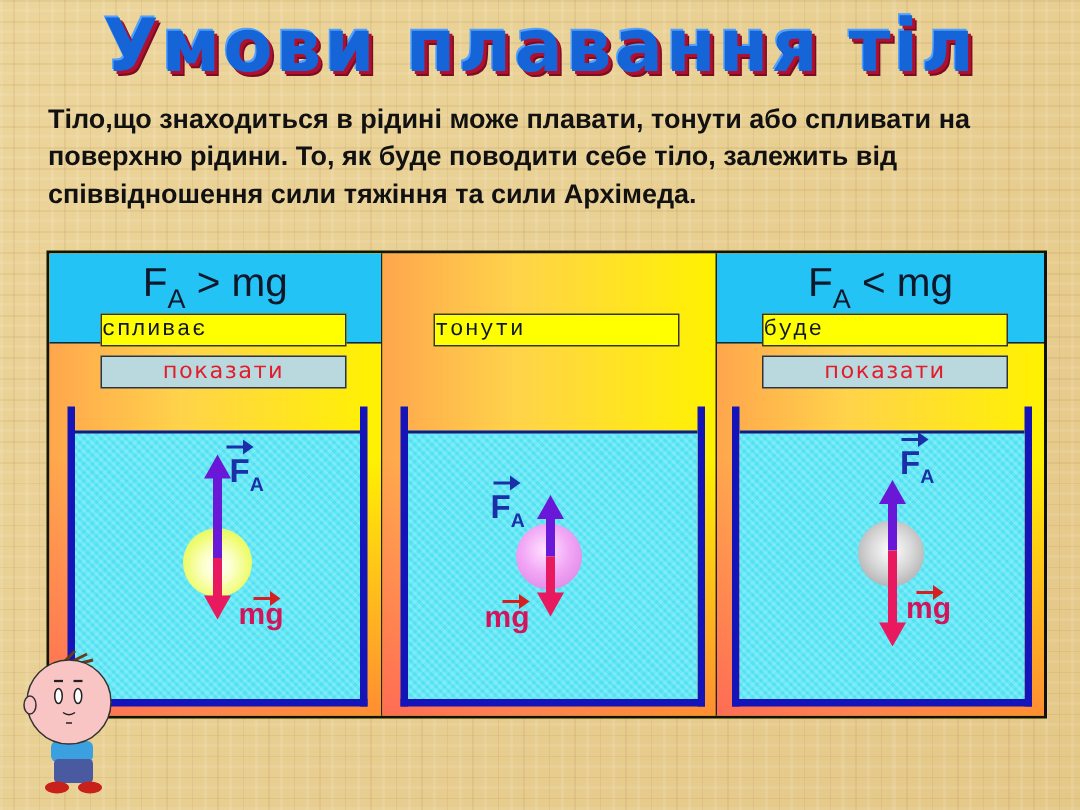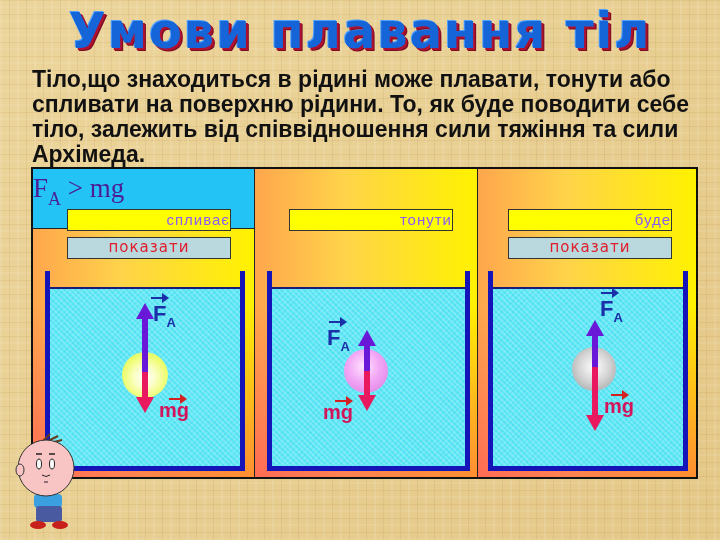--- a/index.html
+++ b/index.html
@@ -17,45 +17,45 @@
     position: absolute; left: 0; top: 3px; width: 720px; text-align: center;
     font-family: "DejaVu Sans", sans-serif; font-weight: bold;
     font-size: 48px; letter-spacing: 2px; line-height: 56px;
     color: #1565d8;
     transform: scaleY(1.02);
     text-shadow: 2px 2px 0 #b01030, 3px 3px 0 #7a0d22, -1px -1px 0 #4fa0ff;
   }
   .intro {
     position: absolute; left: 32px; top: 67px; width: 670px;
     font-family: "Liberation Sans", sans-serif; font-weight: bold;
-    font-size: 23px; line-height: 25px; color: #111;
+    font-size: 18px; line-height: 25px; color: #111;
   }
   .board {
     position: absolute; left: 31px; top: 167px; width: 667px; height: 312px;
     border: 2px solid #111; background: #ffe600;
   }
   .col {
     position: absolute; top: 0; height: 308px;
     background: linear-gradient(90deg, #ffa64d 0%, #ffd34a 40%, #fff200 100%);
     border-right: 1px solid #222;
   }
   .col .head {
     position: absolute; left: 0; top: 0; width: 100%; height: 60px;
     background: #23c3f5; border-bottom: 1px solid #222;
   }
   .col .formula {
-    position: absolute; left: 0; top: 4px; width: 100%; 
-    font-size: 27px; color: #4c1d95; line-height: 30px; font-family: Liberation Serif, serif;
+    position: absolute; left: 0; top: 4px; width: 100%; text-align: center;
+    font-size: 27px; color: #0f172a; line-height: 30px; font-family: Liberation Sans, sans-serif;
   }
   .col .formula sub { font-size: 18px; vertical-align: -8px; }
   .state-box {
     position: absolute; top: 40px; height: 22px; width: 164px;
     background: #ffff00; border: 1.5px solid #333;
-    text-align: right; font-size: 15px; line-height: 19px; color: #8b5cf6;
-    letter-spacing: 1px; font-family: Liberation Sans, sans-serif;
+    text-align: left; font-size: 15px; line-height: 19px; color: #0f172a;
+    letter-spacing: 1px; font-family: Liberation Mono, monospace;
   }
   .show-btn {
     position: absolute; top: 68px; height: 22px; width: 164px;
     background: #b9d9df; border: 1.5px solid #333;
     text-align: center; font-size: 15px; line-height: 19px; color: #e21c2a;
     letter-spacing: 1px; font-family: "DejaVu Sans", sans-serif; cursor: pointer;
   }
   .side-grad {
     position: absolute; left: 0; top: 61px; width: 100%; height: 247px;
     background: linear-gradient(180deg, rgba(255,255,255,0) 0%, rgba(255,60,90,0.0) 30%, rgba(255,60,90,0.55) 100%);
@@ -137,20 +137,23 @@
     <div class="arrow-dn-shaft" style="left:109px; top:202px; height:26px;"></div>
     <div class="arrow-dn-head" style="left:103px; top:226px;"></div>
     <div class="vec blue" style="left:74px; top:152px; width:16px;"></div>
     <div class="lbl-fa" style="left:72px; top:158px;"><span>F</span><sub>A</sub></div>
     <div class="vec red" style="left:80px; top:231px; width:16px;"></div>
     <div class="lbl-mg" style="left:68px; top:233px;">mg</div>
   </div>
 
   <div class="col" style="left:445px; width:218px; border-right:none;">
     <div class="side-grad"></div>
+    <div class="head">
+      <div class="formula"><span>F</span><sub>A</sub><span style="white-space:pre"> &lt; </span><span>mg</span></div>
+    </div>
     <div class="state-box" style="left:30px;">буде</div>
     <div class="show-btn" style="left:30px;">показати</div>
     <div class="tank" style="left:10px; width:200px;">
       <div class="water"></div>
     </div>
     <div class="ball gray" style="left:94px; top:178px; width:44px; height:44px;"></div>
     <div class="arrow-up-shaft" style="left:114px; top:165px; height:33px;"></div>
     <div class="arrow-up-head" style="left:108px; top:151px;"></div>
     <div class="arrow-dn-shaft" style="left:114px; top:198px; height:50px;"></div>
     <div class="arrow-dn-head" style="left:108px; top:246px;"></div>

